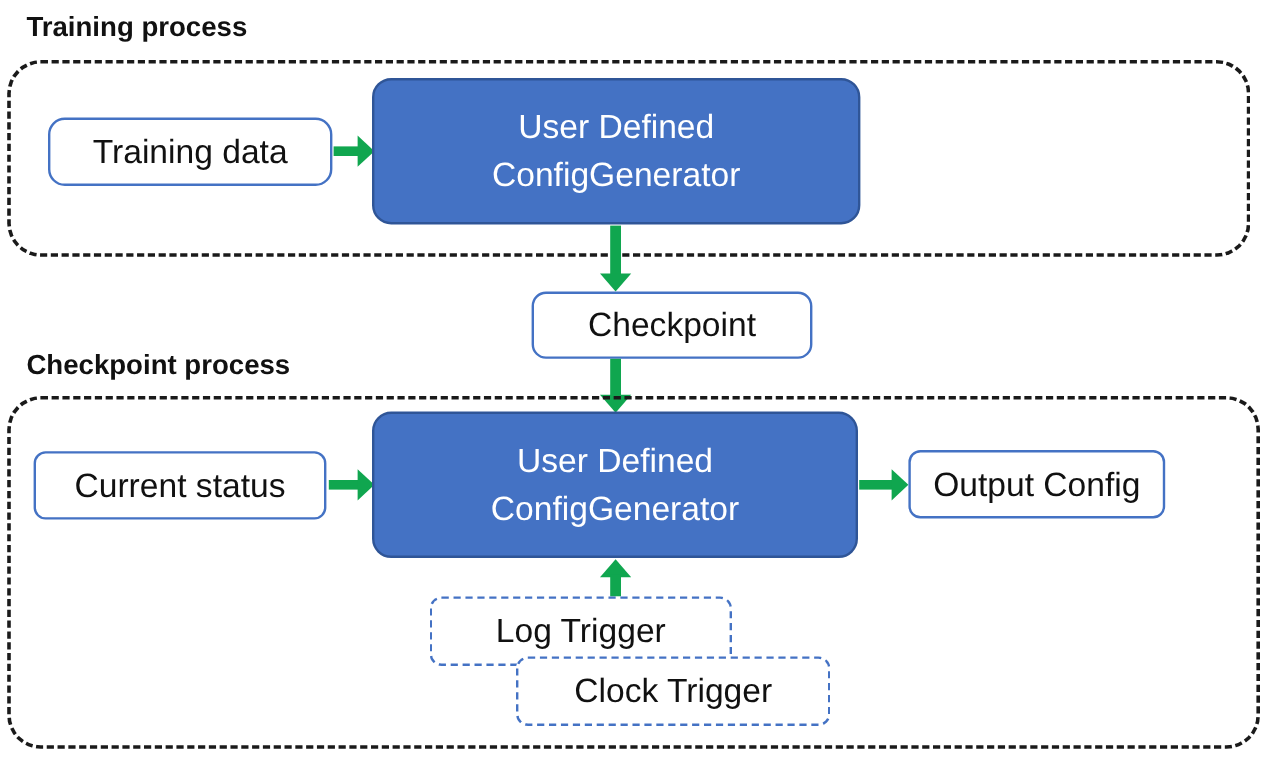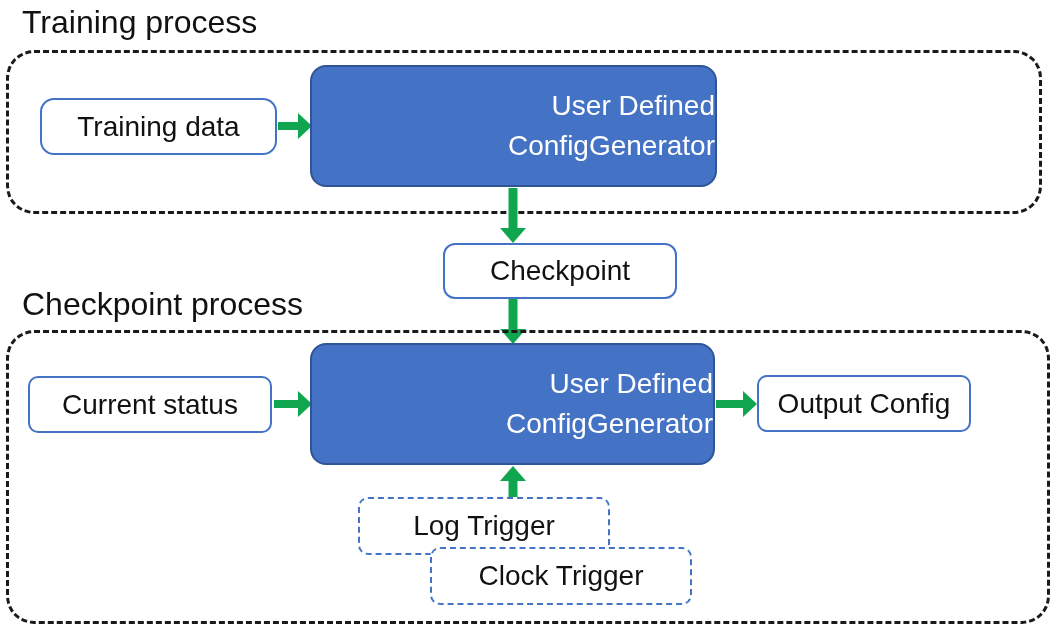--- a/index.html
+++ b/index.html
@@ -13,39 +13,39 @@
     --c-text-light:#FFFFFF;
     --c-bg:#FFFFFF;
   }
   *{margin:0;padding:0;box-sizing:border-box;}
   html,body{background:#e8e8e8;font-family:"Liberation Sans",sans-serif;}
   .canvas{
     position:relative;width:1057px;height:631px;background:var(--c-bg);
     overflow:hidden;color:var(--c-text);
   }
   .section-label{
-    position:absolute;font-size:32px;line-height:34px;color:var(--c-text);
+    position:absolute;font-size:23px;line-height:34px;color:var(--c-text);
     white-space:nowrap;
+    font-weight:bold;
   }
   .dashed-container{
     position:absolute;border:3px dashed var(--c-dash);border-radius:28px;
     background:transparent;
   }
   .node{
     position:absolute;display:flex;align-items:center;justify-content:center;
     text-align:center;font-size:28px;white-space:nowrap;background:var(--c-bg);
   }
   .white-box{
     border:2px solid var(--c-node-border);border-radius:10px;color:var(--c-text);
   }
   .blue-box{
     background:var(--c-generator-fill);border:2px solid var(--c-generator-border);
     border-radius:16px;color:var(--c-text-light);flex-direction:column;
     line-height:40px;
-    align-items:flex-end;
   }
   .trigger-box{
     border:2px dashed var(--c-trigger-border);border-radius:10px;color:var(--c-text);
   }
   .arrow{position:absolute;}
   .shaft-h{position:absolute;left:0;top:50%;transform:translateY(-50%);height:8px;background:var(--c-arrow);}
   .head-right{position:absolute;right:0;top:50%;transform:translateY(-50%);width:0;height:0;
     border-top:13px solid transparent;border-bottom:13px solid transparent;border-left:14px solid var(--c-arrow);}
   .shaft-v{position:absolute;top:0;left:50%;transform:translateX(-50%);width:9px;background:var(--c-arrow);}
   .shaft-v-bottom{position:absolute;bottom:0;left:50%;transform:translateX(-50%);width:9px;background:var(--c-arrow);}

